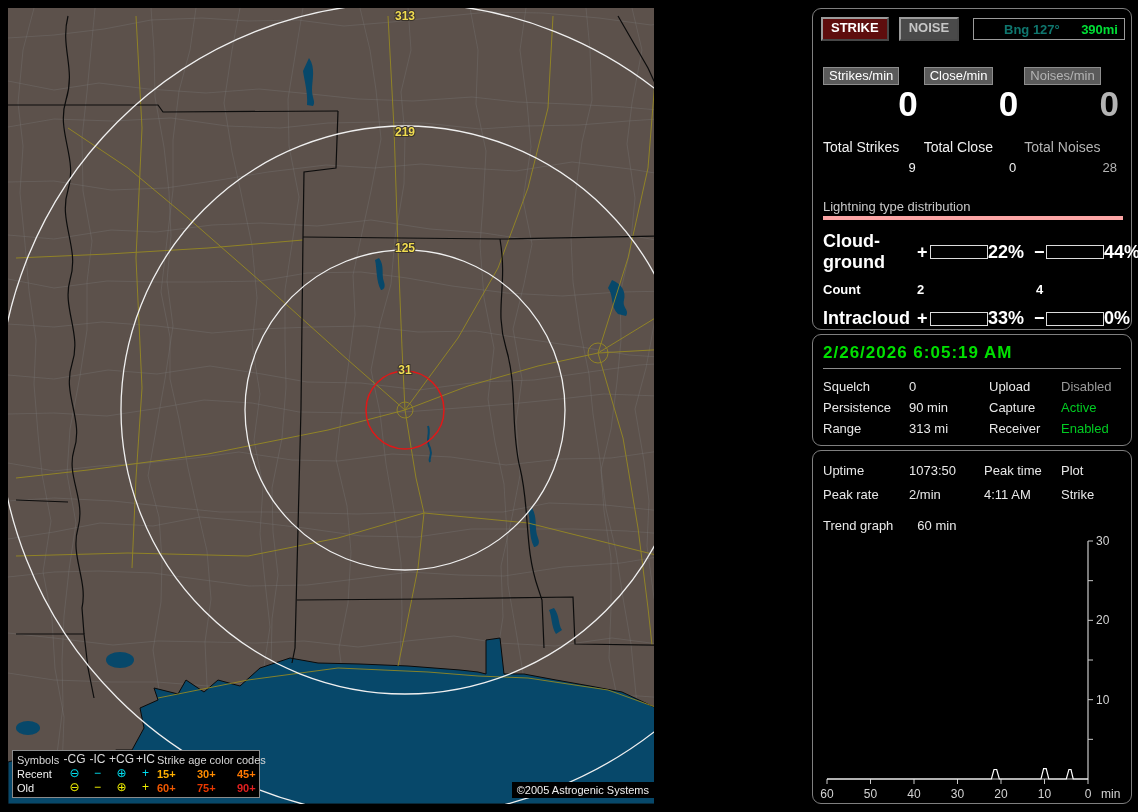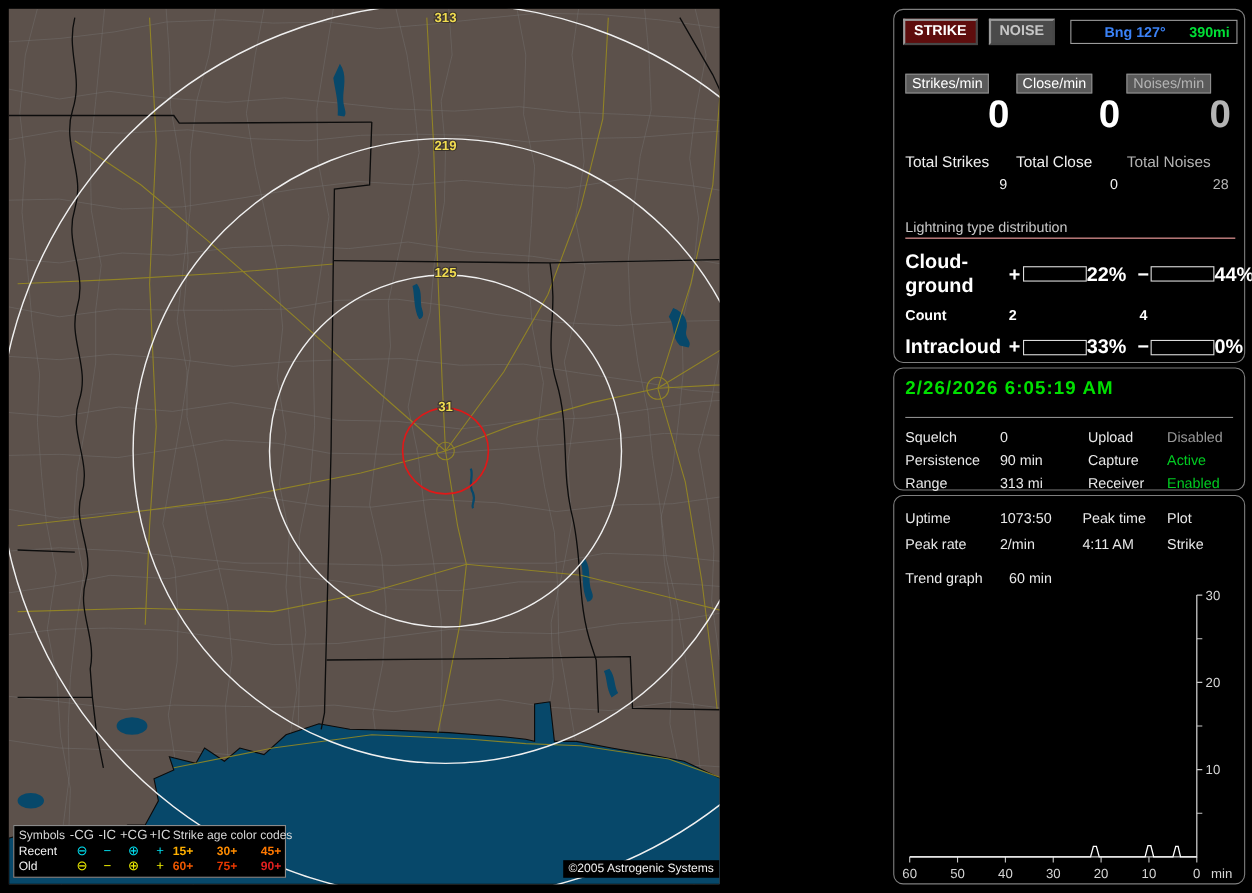--- a/index.html
+++ b/index.html
@@ -31,45 +31,45 @@
   #panel-status{top:334px;height:112px;}
   #panel-trend{top:450px;height:354px;}
 
   .btn-row{display:flex;align-items:center;margin:8px 6px 0 8px;}
   .btn{height:20px;line-height:18px;font-size:13px;font-weight:bold;text-align:center;
     border:2px outset #9b9b9b;padding:0 8px;cursor:pointer;}
   #strike-btn{background:#5e0d0d;color:#fff;margin-right:10px;}
   #noise-btn{background:#4a4a4a;color:#c6c6c6;}
   #bng-box{margin-left:auto;width:138px;height:20px;border:1px solid #9b9b9b;display:flex;
     align-items:center;justify-content:space-between;padding:0 6px;font-size:13px;font-weight:bold;}
-  #bng-label{color:#3b82f6;padding-left:24px;}
+  #bng-label{color:#0f766e;padding-left:24px;}
   #bng-dist{color:#00e036;}
 
   .stats-row{display:grid;grid-template-columns:1fr 1fr 1fr;padding:0 10px 0 10px;margin-top:26px;column-gap:4px;}
   .stat-col{display:flex;flex-direction:column;}
   .chip{align-self:flex-start;background:#5a5a5a;border:1px solid #8d8d8d;color:#fff;
     font-size:13px;padding:0 5px;height:16px;line-height:15px;}
   .big-zero{font-size:35px;font-weight:bold;text-align:right;padding-right:2px;line-height:38px;margin-top:0px;color:#fff;}
   .total-label{font-size:14px;margin-top:16px;color:#f0f0f0;white-space:nowrap;}
   .total-value{font-size:13px;text-align:right;padding-right:4px;margin-top:5px;color:#f0f0f0;}
   .muted, .muted *{color:#b4b4b4 !important;}
 
   #dist-section{margin:24px 8px 0 10px;}
-  #dist-title{font-size:13px;color:#c8c8c8;border-bottom:1px solid #fca5a5;padding-bottom:2px;}
+  #dist-title{font-size:13px;color:#c8c8c8;border-bottom:4px solid #fca5a5;padding-bottom:2px;}
   .dist-row{display:grid;grid-template-columns:94px 13px 58px 46px 12px 58px 1fr;
     align-items:center;margin-top:11px;font-size:18px;font-weight:bold;color:#fff;}
   .dist-count{display:grid;grid-template-columns:94px 119px 1fr;margin-top:9px;
     font-size:13px;font-weight:bold;color:#fff;}
   .bar{width:56px;height:12px;border:1px solid #dcdcdc;background:#000;overflow:hidden;}
   .bar-fill{height:100%;width:0;}
   .pm{font-weight:bold;}
 
   #panel-status{padding:6px 0 0 0;}
   #datetime{margin:2px 10px 0 10px;font-size:17px;font-weight:bold;color:#00e000;
-    border-bottom:1px solid #8d8d8d;padding-bottom:16px;letter-spacing:1px;}
+    border-bottom:1px solid #8d8d8d;padding-bottom:5px;letter-spacing:1px;}
   .status-grid{display:grid;grid-template-columns:86px 80px 72px 1fr;margin:10px 10px 0 10px;
     row-gap:6px;font-size:13px;}
   .g-green{color:#00cc22;}
   .g-muted{color:#9a9a9a;}
 
   #panel-trend{padding:0;}
   .up-grid{display:grid;grid-template-columns:86px 75px 77px 1fr;margin:12px 10px 0 10px;row-gap:9px;font-size:13px;}
   .trend-label-row{display:flex;margin:16px 10px 0 10px;font-size:13px;gap:24px;}
   #trend-svg{position:absolute;left:4px;top:80px;font-family:"Liberation Sans","DejaVu Sans",sans-serif;}
 </style>

